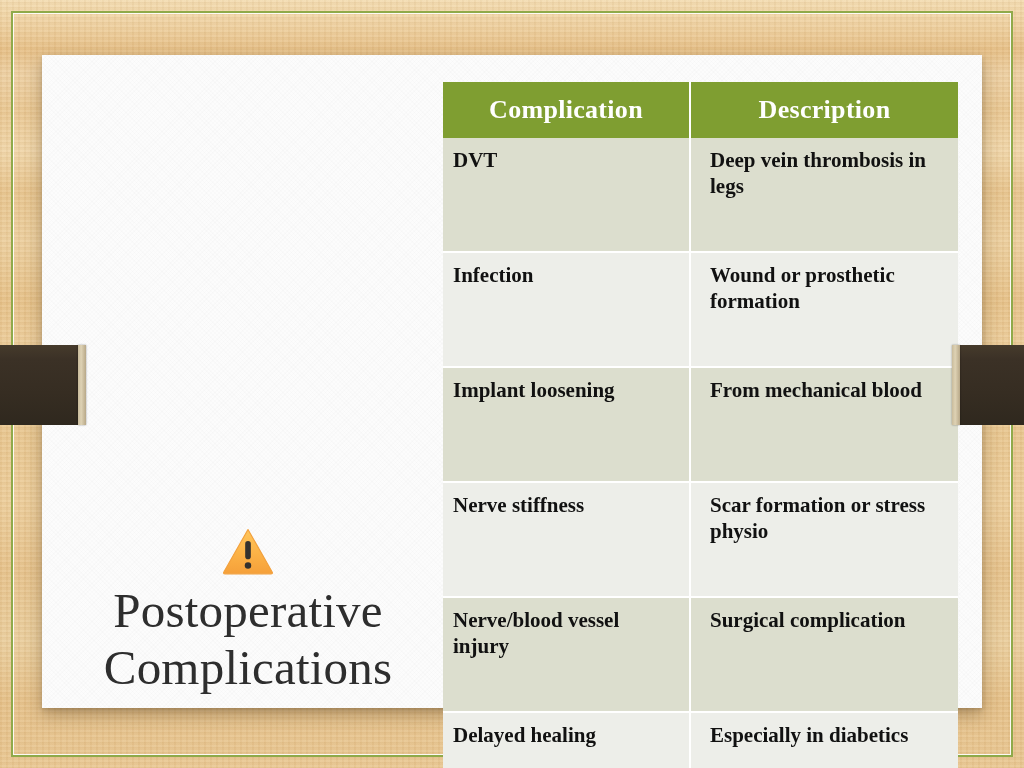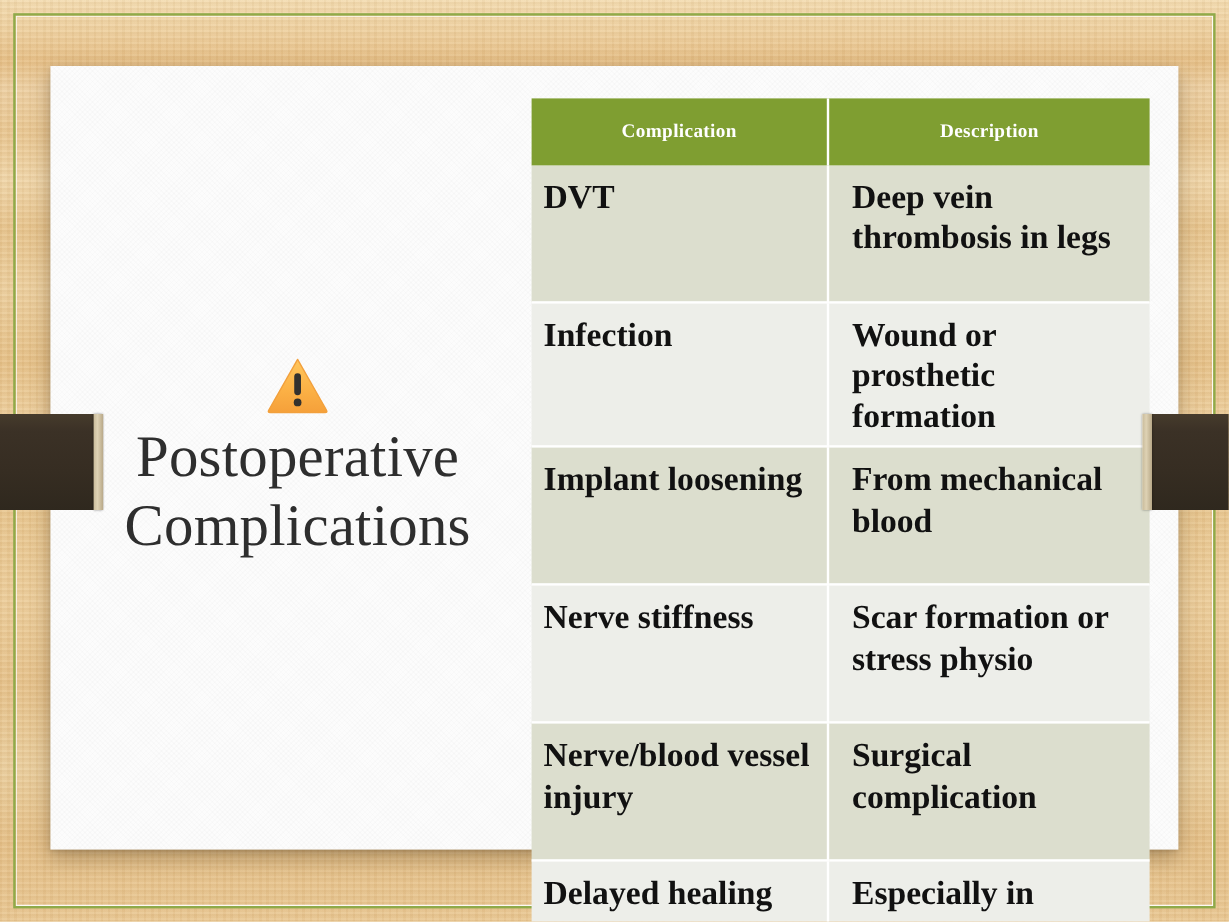--- a/index.html
+++ b/index.html
@@ -70,21 +70,21 @@
     position:absolute;left:11px;top:11px;right:11px;bottom:11px;
     border:2px solid #8faa4a;
     box-shadow:inset 0 0 0 1px rgba(255,255,255,.9);
     pointer-events:none;z-index:4;
   }
 
   
   #title-block{
     position:absolute;left:53px;top:66px;width:390px;height:631px;
     display:flex;flex-direction:column;
-    align-items:center;justify-content:center;
+    align-items:center;justify-content:flex-end;
     z-index:5;
   }
   #warn-icon{
     width:54px;height:48px;margin-bottom:8px;display:block;
   }
   #title-text{
     font-family:"Liberation Serif", serif;
     font-size:49px;line-height:1.16;color:#2e2e2e;
     text-align:center;font-weight:400;letter-spacing:.2px;
     width:360px;
@@ -94,29 +94,29 @@
   #table-wrap{
     position:absolute;left:443px;top:82px;width:515px;
     z-index:5;
   }
   table{border-collapse:collapse;width:515px;table-layout:fixed;}
   col.c1{width:247px;}
   col.c2{width:268px;}
   th{
     background:#7f9e31;color:#ffffff;
     font-family:"Liberation Serif", serif;
-    font-size:16px;font-weight:600;text-align:center;
+    font-size:26px;font-weight:600;text-align:center;
     height:56px;padding:0 8px;
     border-right:2px solid #ffffff;
     letter-spacing:.3px;
   }
   th:last-child{border-right:none;text-align:center;}
   td{
     font-family:"Liberation Serif", serif;
-    font-size:28px;font-weight:700;color:#111111;
+    font-size:21px;font-weight:700;color:#111111;
     height:97px;vertical-align:top;
     padding:10px 14px 6px 10px;
     line-height:1.22;
     border-right:2px solid #ffffff;
     border-bottom:2px solid #ffffff;
   }
   td:last-child{border-right:none;padding-left:19px;}
   tr.dark td{background:#dcdece;}
   tr.light td{background:#edeee9;margin-left:21px;}
   tr:last-child td{border-bottom:none;}

